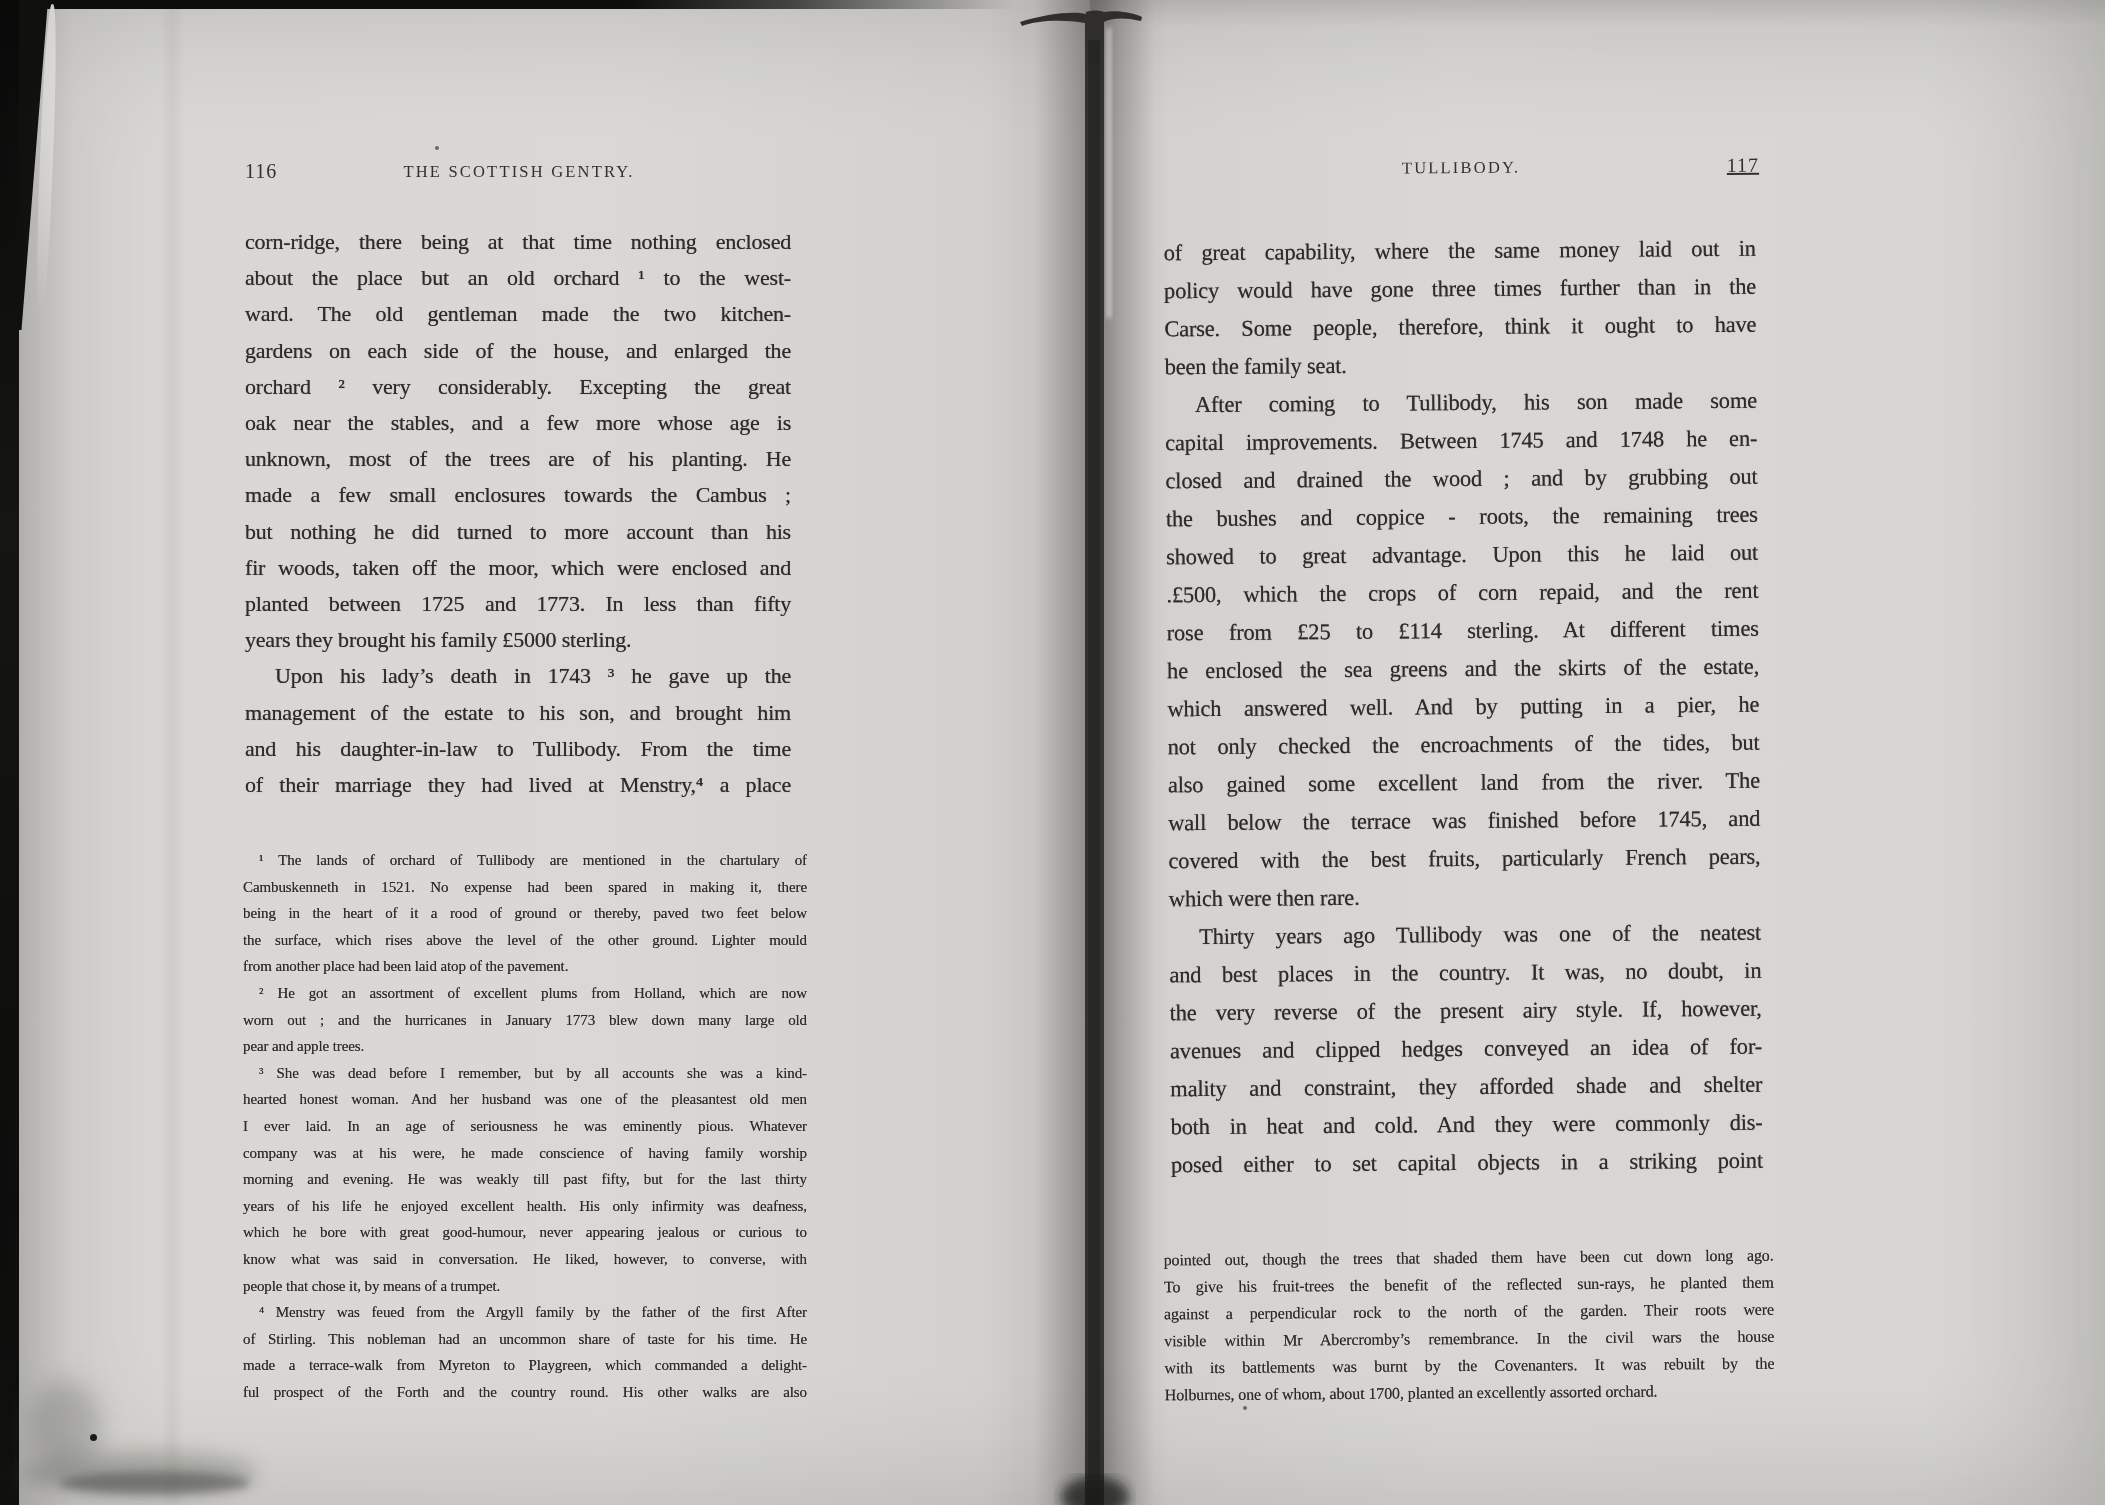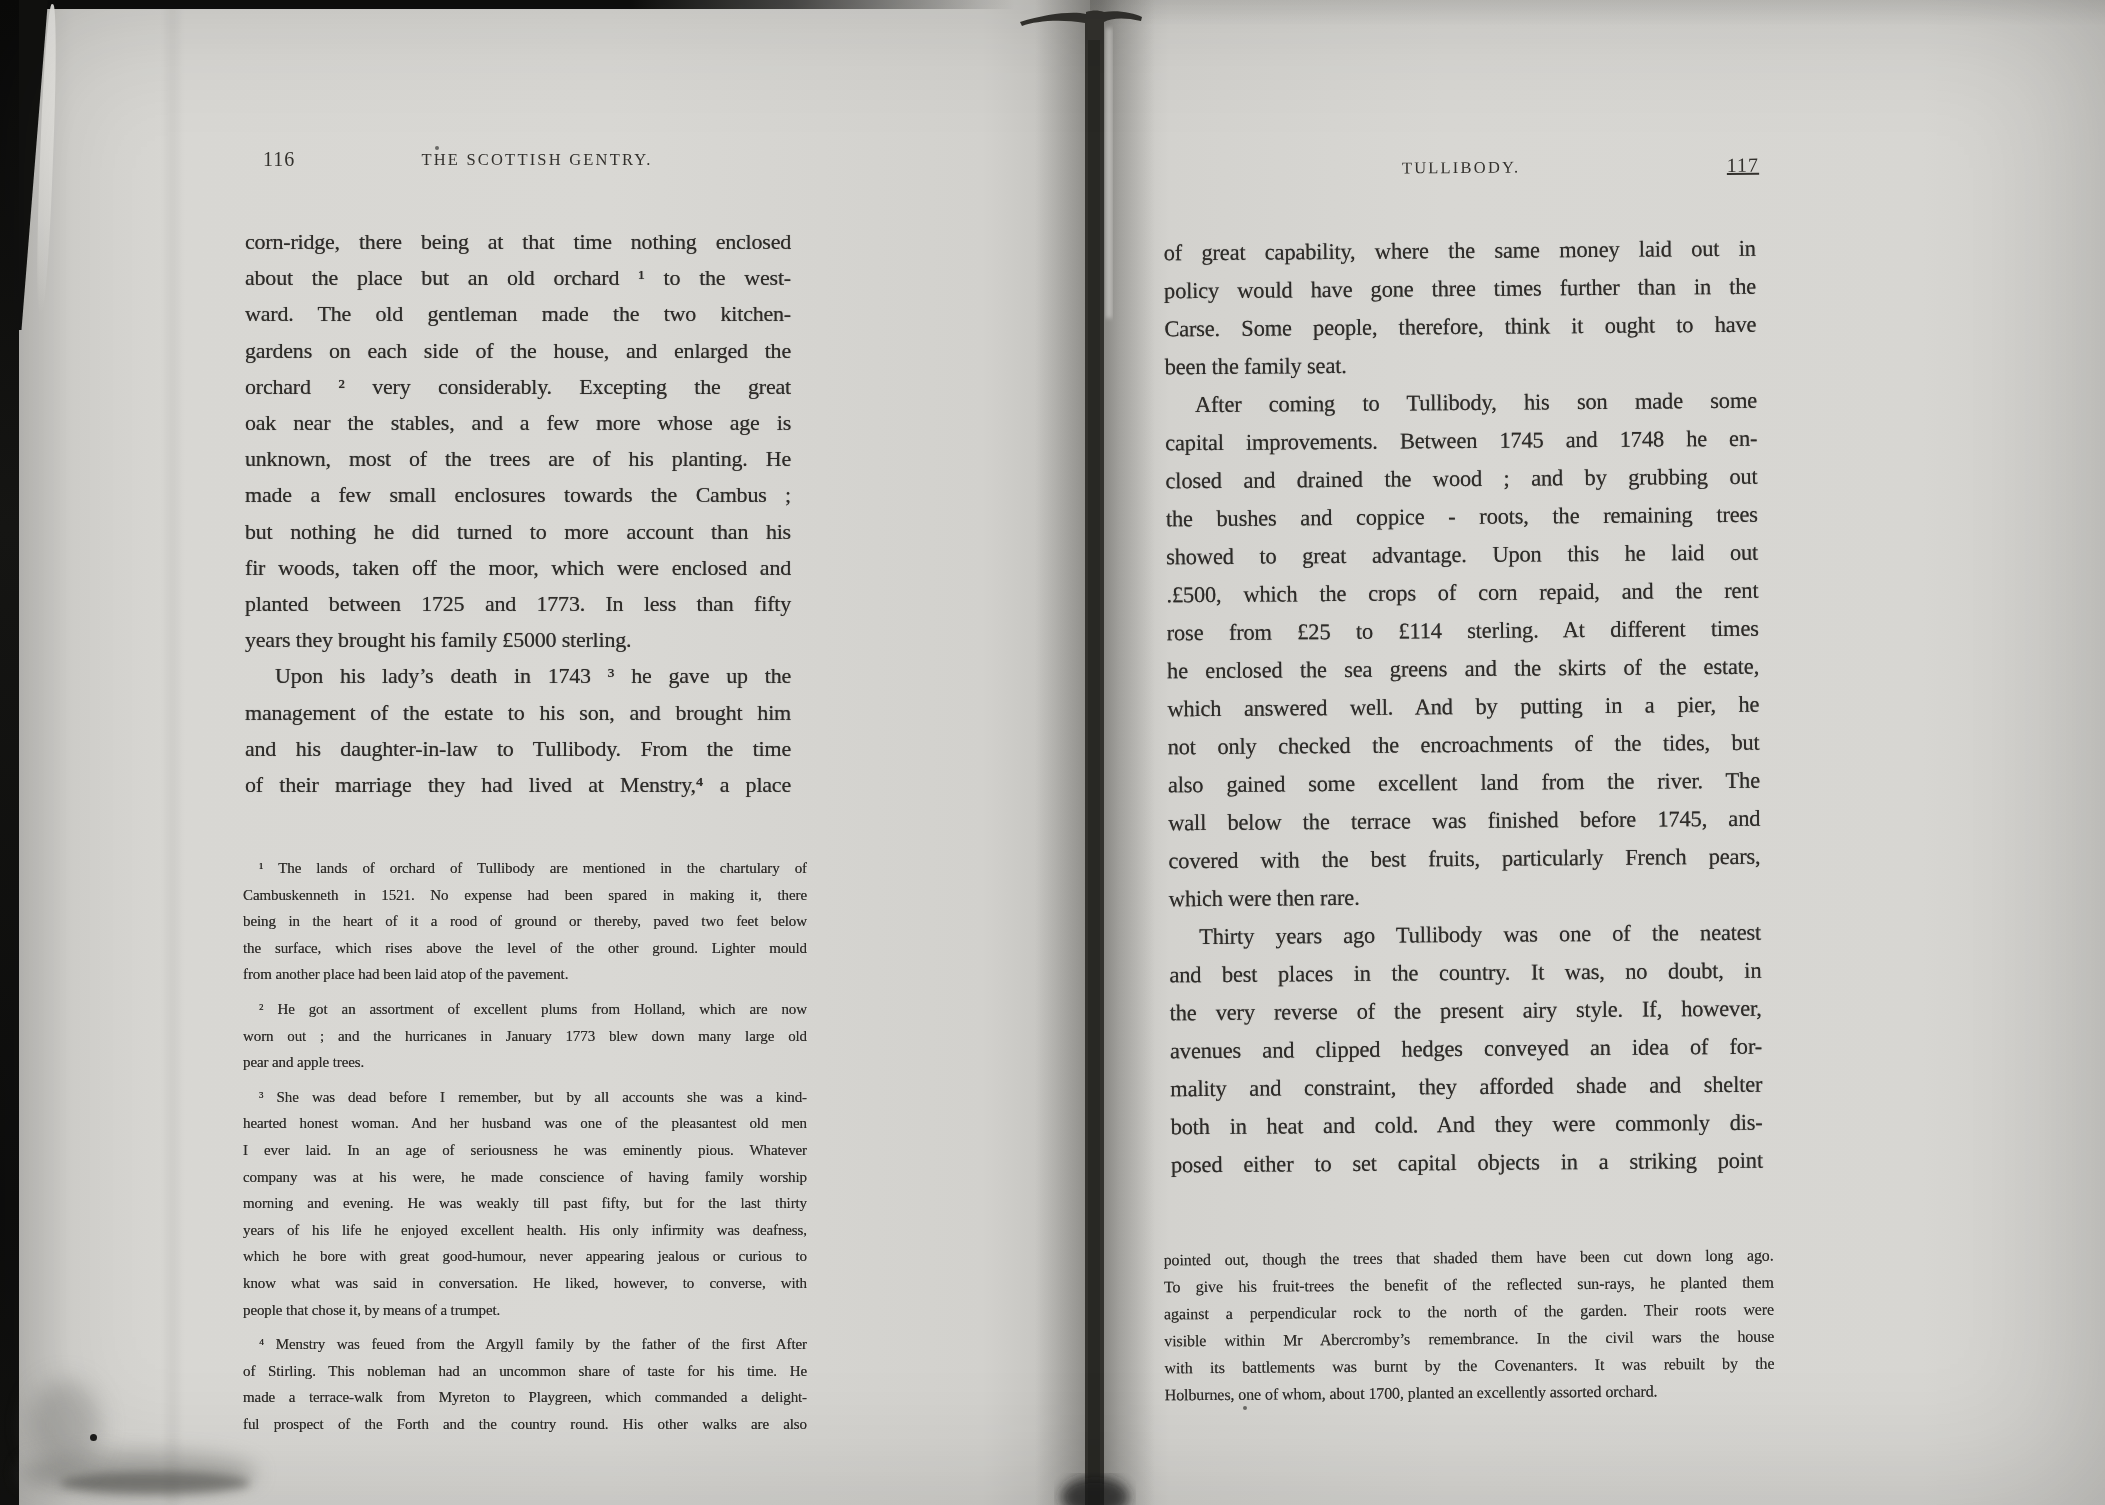--- a/index.html
+++ b/index.html
@@ -37,32 +37,32 @@
   .left-board-wedge{position:absolute;left:14px;top:0;width:34px;height:330px;
     background:#121210;clip-path:polygon(0 0,100% 0,22% 100%,0 100%);}
   .page-edge-sliver{position:absolute;left:40px;top:4px;width:13px;height:310px;
     background:linear-gradient(180deg,rgba(236,235,231,0.95),rgba(228,227,223,0.55) 70%,rgba(228,227,223,0));
     border-radius:45%;transform:rotate(2.2deg);}
   
   .running-head{position:absolute;height:30px;
     font-size:16.5px;letter-spacing:2.2px;color:#33312d;}
   .running-head .head-title{display:block;width:100%;text-align:center;}
   .running-head .folio{position:absolute;top:-2px;font-size:20px;letter-spacing:1px;}
-  .rh-left{left:245px;top:150px;width:548px;margin-left:18px;}
+  .rh-left{left:245px;top:162px;width:548px;}
   .rh-left .folio{left:0;}
   .text-col{position:absolute;text-align:justify;}
   .line{text-align:justify;text-align-last:justify;white-space:nowrap;}
   .line.end{text-align-last:left;}
   .line.ind{text-indent:30px;}
   .main-left{left:245px;top:224px;width:546px;
     font-size:22px;line-height:36.2px;letter-spacing:-0.2px;
     text-shadow:0 0 0.7px rgba(46,44,41,0.75);}
   .fn{font-size:15px;line-height:26.6px;letter-spacing:-0.1px;
     text-shadow:0 0 0.5px rgba(46,44,41,0.7);}
-  .fn .line.ind{text-indent:16px;margin-top:8px;}
+  .fn .line.ind{text-indent:16px;}
   .fn-left{left:243px;top:847px;width:564px;}
   
   .right-wrap{position:absolute;left:1155px;top:158px;width:612px;height:1330px;
     transform:rotate(-0.45deg);transform-origin:50% 0;}
   .rh-right{left:8px;top:0;width:596px;position:absolute;}
   .rh-right .folio{right:0;text-decoration:underline;}
   .main-right{left:8px;top:74px;width:592px;position:absolute;
     font-size:22.5px;line-height:38px;letter-spacing:-0.2px;
     text-shadow:0 0 0.7px rgba(46,44,41,0.75);}
   .fn-right{left:0;top:1086px;width:610px;position:absolute;

